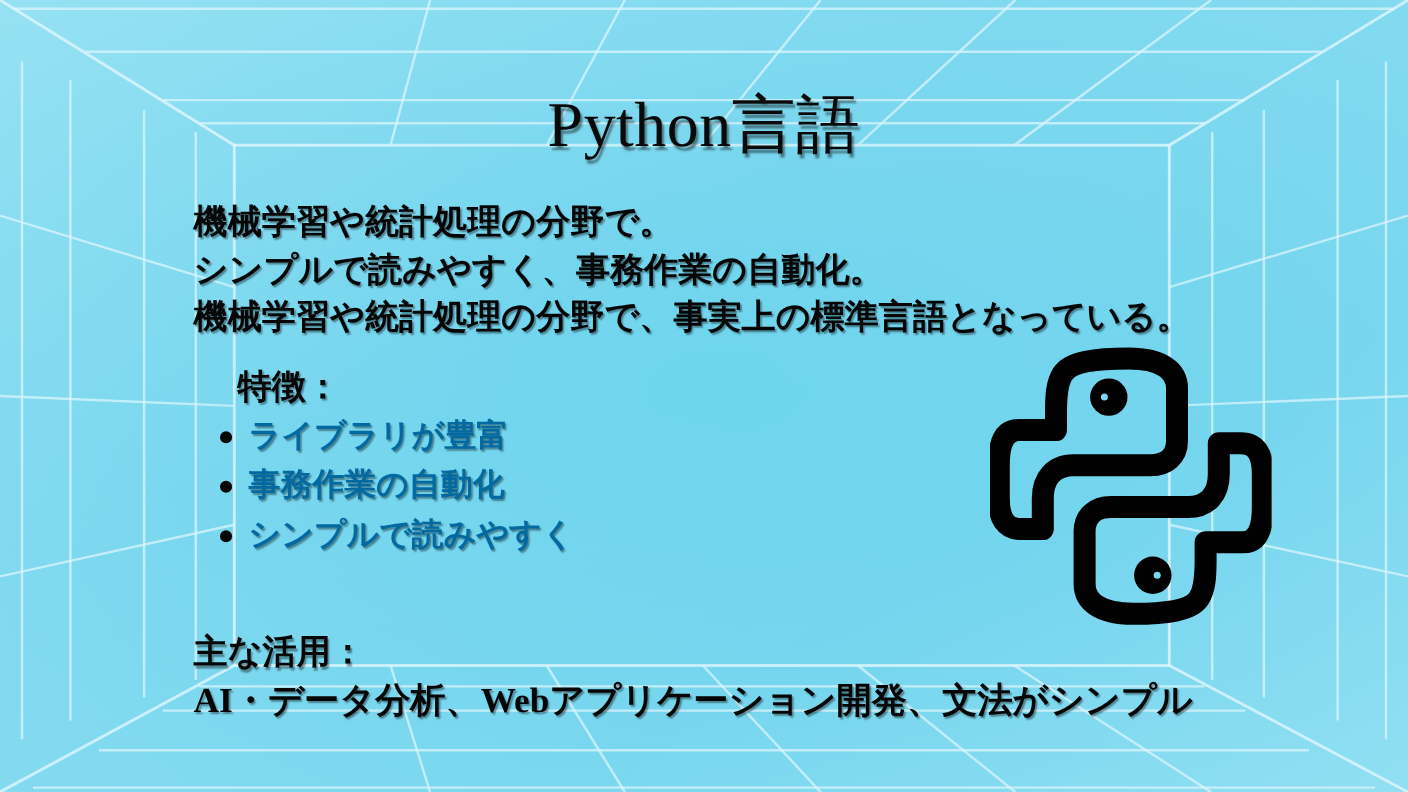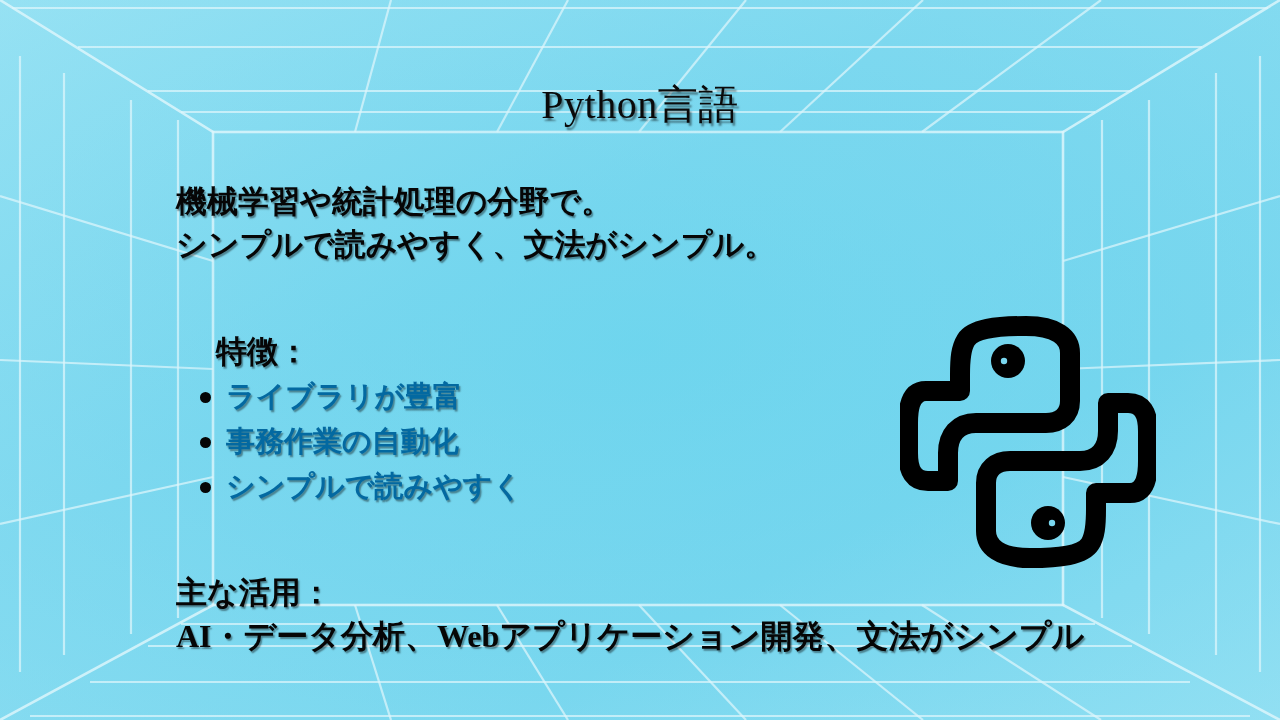--- a/index.html
+++ b/index.html
@@ -40,21 +40,21 @@
     position: absolute;
     inset: 0;
   }
 
   #title {
     position: absolute;
     top: 84px;
     left: 0;
     width: 1280px;
     text-align: center;
-    font-size: 40px;
+    font-size: 58px;
     line-height: 1.05;
     font-weight: 400;
     color: #0a0a0a;
     letter-spacing: 0.5px;
     text-shadow: 2px 3px 2px rgba(0,0,0,0.45);
   }
 
   .body-line {
     position: absolute;
     left: 176px;
@@ -185,21 +185,22 @@
       <line x1="1260" y1="56" x2="1260" y2="672"></line>
     </g>
   </svg>
   <div id="bg-tint"></div>
 
   <div id="content">
 
     <div id="title">Python言語</div>
 
     <div class="body-line intro-1">機械学習や統計処理の分野で。</div>
-    <div class="body-line intro-2">シンプルで読みやすく、文法がシンプル。</div>
+    <div class="body-line intro-2">シンプルで読みやすく、事務作業の自動化。</div>
+    <div class="body-line intro-3">機械学習や統計処理の分野で、事実上の標準言語となっている。</div>
 
     <div class="body-line" id="features-heading">特徴：</div>
 
     <ul id="feature-list">
       <li>
         <span class="bullet-dot"></span>
         <span>ライブラリが豊富</span>
       </li>
       <li>
         <span class="bullet-dot"></span>

